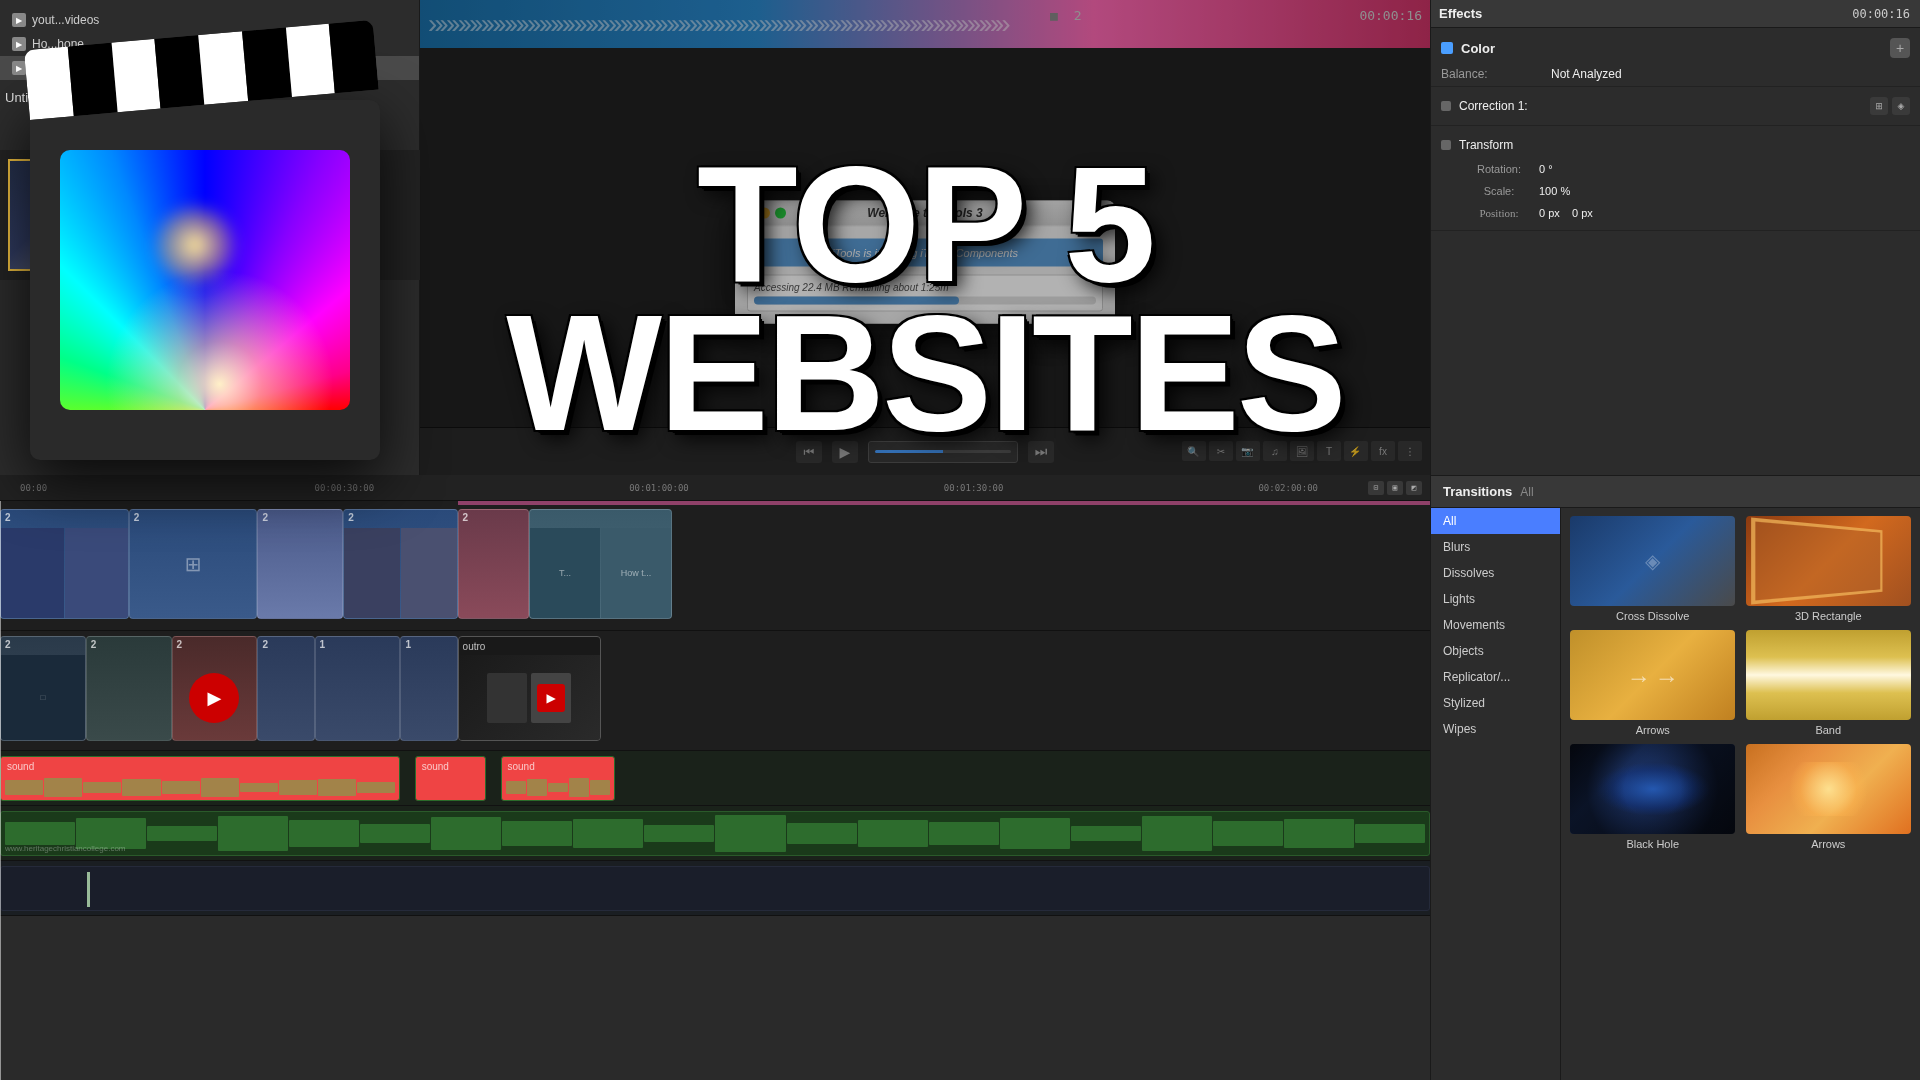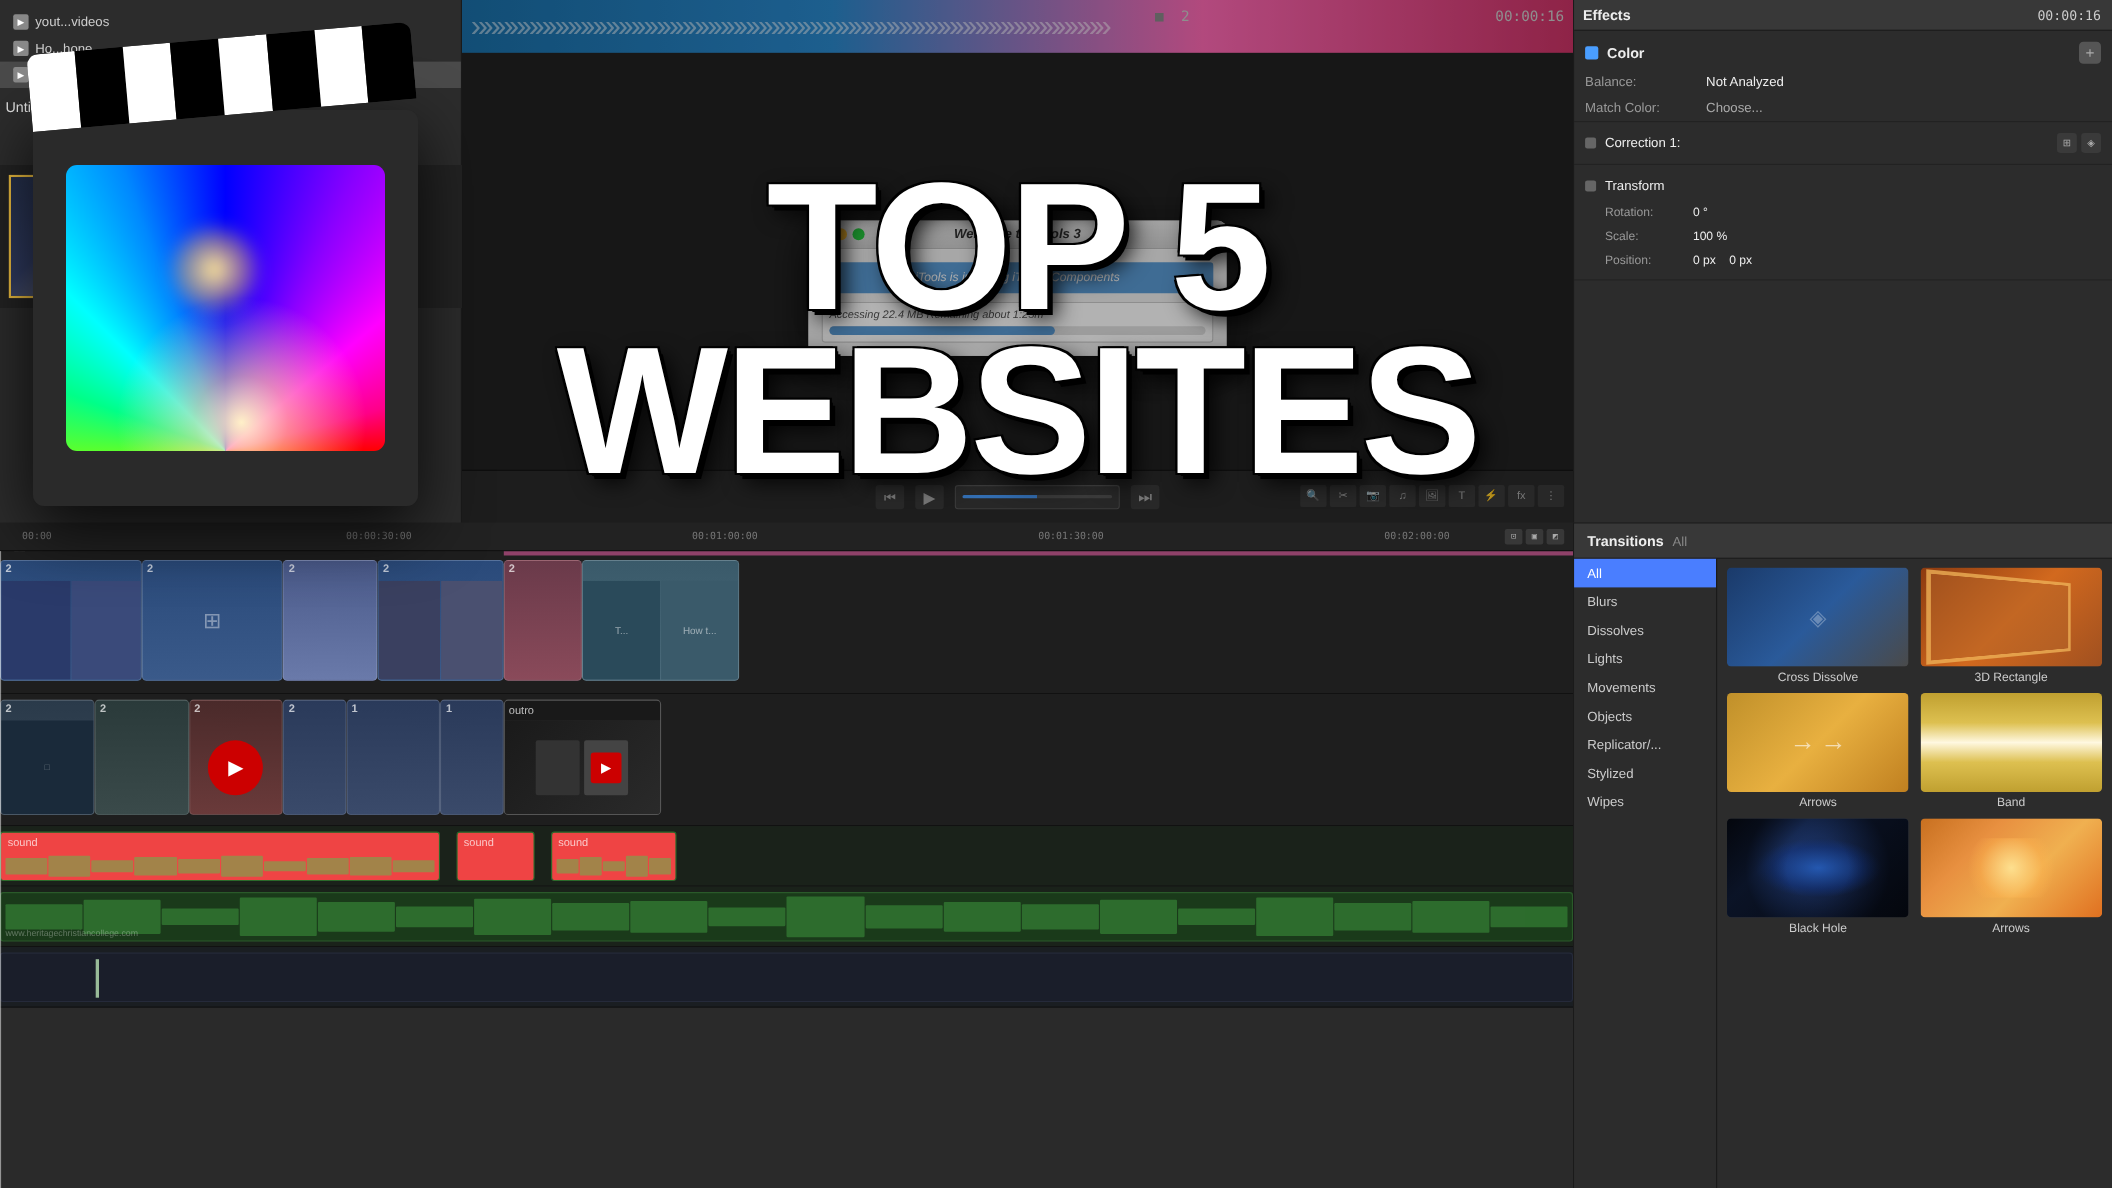--- a/index.html
+++ b/index.html
@@ -451,54 +451,50 @@
   <div style="padding:6px 10px 0; border-bottom:1px solid #222;">
     <div style="display:flex;align-items:center;height:28px;">
       <div style="width:12px;height:12px;background:#4a9eff;border-radius:2px;margin-right:8px;"></div>
       <span style="font-size:13px;font-weight:600;color:#eee;">Color</span>
       <div style="margin-left:auto;width:20px;height:20px;background:#555;border-radius:4px;display:flex;align-items:center;justify-content:center;color:#aaa;font-size:14px;cursor:pointer;">+</div>
     </div>
     <div style="display:flex;align-items:center;height:24px;font-size:12px;">
       <span style="width:110px;color:#999;">Balance:</span>
       <span style="color:#eee;">Not Analyzed</span>
     </div>
-    <div style="display:flex;align-items:center;height:24px;font-size:12px;">
-      <span style="width:110px;color:#999;">Match Color:</span>
-      <span style="color:#aaa;cursor:pointer;">Choose...</span>
-    </div>
   </div>
 
   <div style="padding:6px 10px; border-bottom:1px solid #222;">
     <div style="display:flex;align-items:center;height:26px;">
       <div style="width:10px;height:10px;background:#666;border-radius:2px;margin-right:8px;"></div>
       <span style="font-size:12px;color:#eee;">Correction 1:</span>
       <div style="margin-left:auto;display:flex;gap:4px;">
         <div style="width:18px;height:18px;background:#3a3a3a;border-radius:3px;display:flex;align-items:center;justify-content:center;font-size:9px;color:#aaa;cursor:pointer;">⊞</div>
         <div style="width:18px;height:18px;background:#3a3a3a;border-radius:3px;display:flex;align-items:center;justify-content:center;font-size:9px;color:#aaa;cursor:pointer;">◈</div>
       </div>
     </div>
   </div>
 
-  <div style="padding:6px 10px; border-bottom:1px solid #222;">
+  <div style="padding:6px 10px; border-bottom:1px solid #222;text-align:center;">
     <div style="display:flex;align-items:center;height:26px;">
       <div style="width:10px;height:10px;background:#666;border-radius:2px;margin-right:8px;"></div>
       <span style="font-size:12px;color:#eee;">Transform</span>
     </div>
 
     <div style="font-size:11px;color:#888;padding-left:18px;">
       <div style="height:22px;display:flex;align-items:center;">
         <span style="width:80px;color:#999;">Rotation:</span>
         <span style="color:#eee;">0 °</span>
       </div>
       <div style="height:22px;display:flex;align-items:center;">
         <span style="width:80px;color:#999;">Scale:</span>
         <span style="color:#eee;">100 %</span>
       </div>
       <div style="height:22px;display:flex;align-items:center;">
-        <span style="width:80px;color:#999;">Position:</span>
+        <span style="width:80px;color:#999;font-family:Liberation Serif, serif;">Position:</span>
         <span style="color:#eee;">0 px &nbsp;&nbsp; 0 px</span>
       </div>
     </div>
   </div>
 </div>
 
 <div class="transitions-panel">
   <div class="transitions-header">
     <span style="font-size:13px;font-weight:600;color:#eee;">Transitions</span>
     <span style="font-size:12px;color:#888;">All</span>

